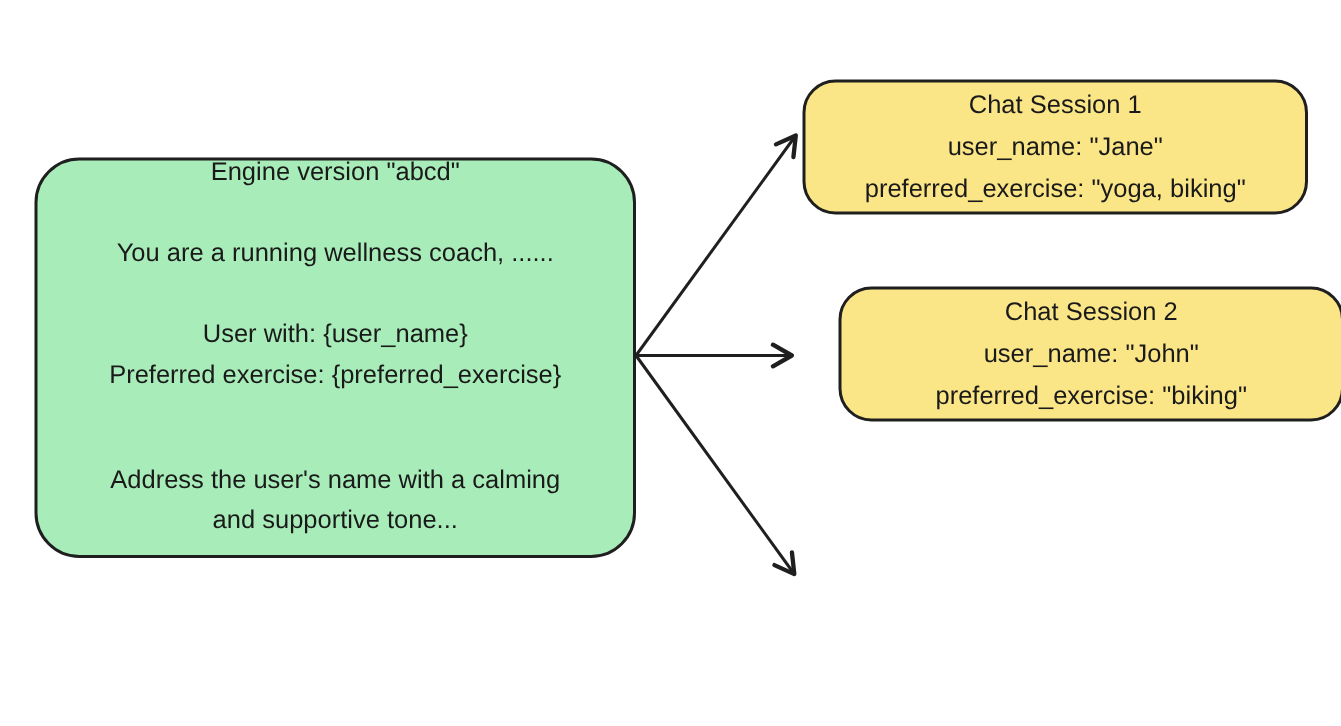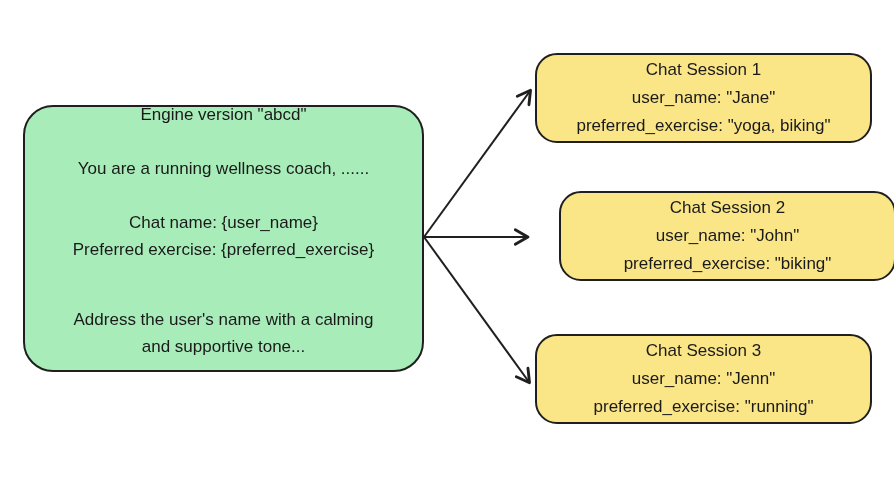--- a/index.html
+++ b/index.html
@@ -77,37 +77,32 @@
     </defs>
     <line x1="424" y1="237" x2="530" y2="91" stroke="#1f1f1f" stroke-width="2" marker-end="url(#openArrow)"></line>
     <line x1="424" y1="237" x2="527" y2="237" stroke="#1f1f1f" stroke-width="2" marker-end="url(#openArrow)"></line>
     <line x1="424" y1="237" x2="529" y2="382" stroke="#1f1f1f" stroke-width="2" marker-end="url(#openArrow)"></line>
   </svg>
 
   <div class="node prompt-box">
     <div class="line">Engine version "abcd"</div>
     <div class="line">You are a running wellness coach, ......</div>
     <div class="group">
-      <div class="line">Chat name: {user_name}</div>
+      <div class="line">User with: {user_name}</div>
       <div class="line">Preferred exercise: {preferred_exercise}</div>
     </div>
     <div class="line instruction">Address the user's name with a calming and supportive tone...</div>
   </div>
 
   <div class="node session-box session-1">
     <div class="line">Chat Session 1</div>
     <div class="line">user_name: "Jane"</div>
     <div class="line">preferred_exercise: "yoga, biking"</div>
   </div>
 
   <div class="node session-box session-2">
     <div class="line">Chat Session 2</div>
     <div class="line">user_name: "John"</div>
     <div class="line">preferred_exercise: "biking"</div>
   </div>
 
-  <div class="node session-box session-3">
-    <div class="line">Chat Session 3</div>
-    <div class="line">user_name: "Jenn"</div>
-    <div class="line">preferred_exercise: "running"</div>
-  </div>
 
 </div>
 
 </body></html>

